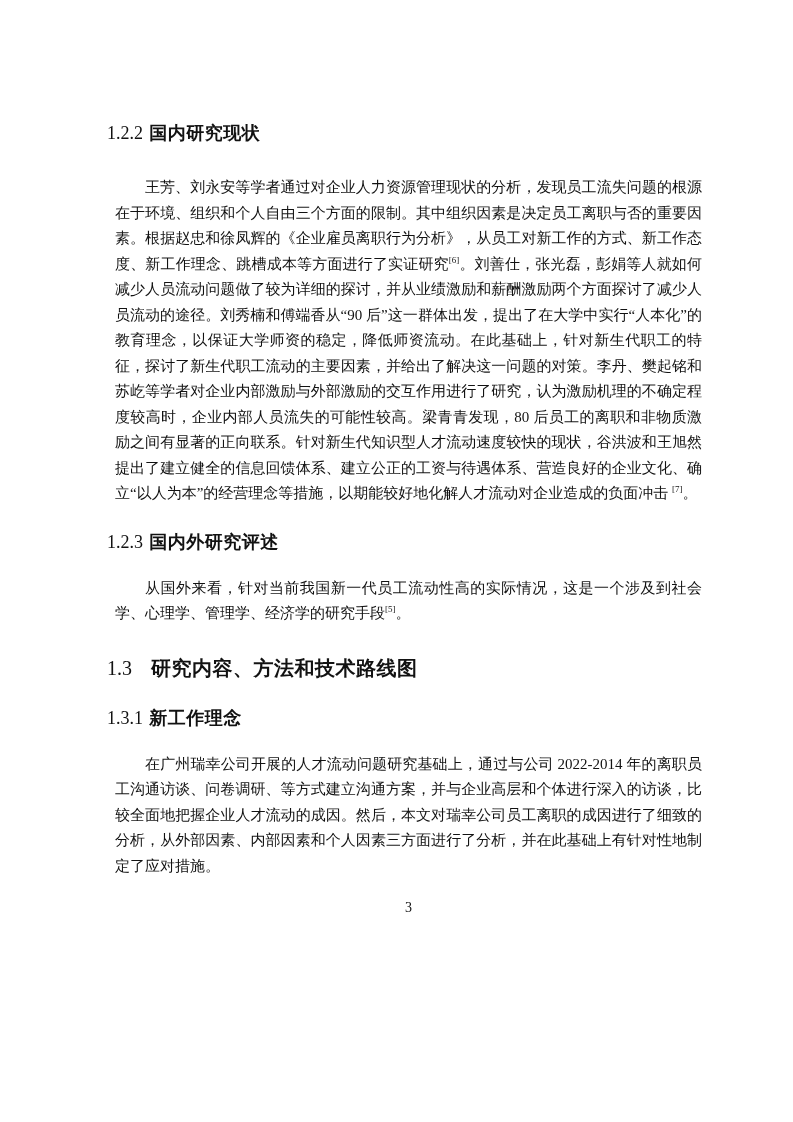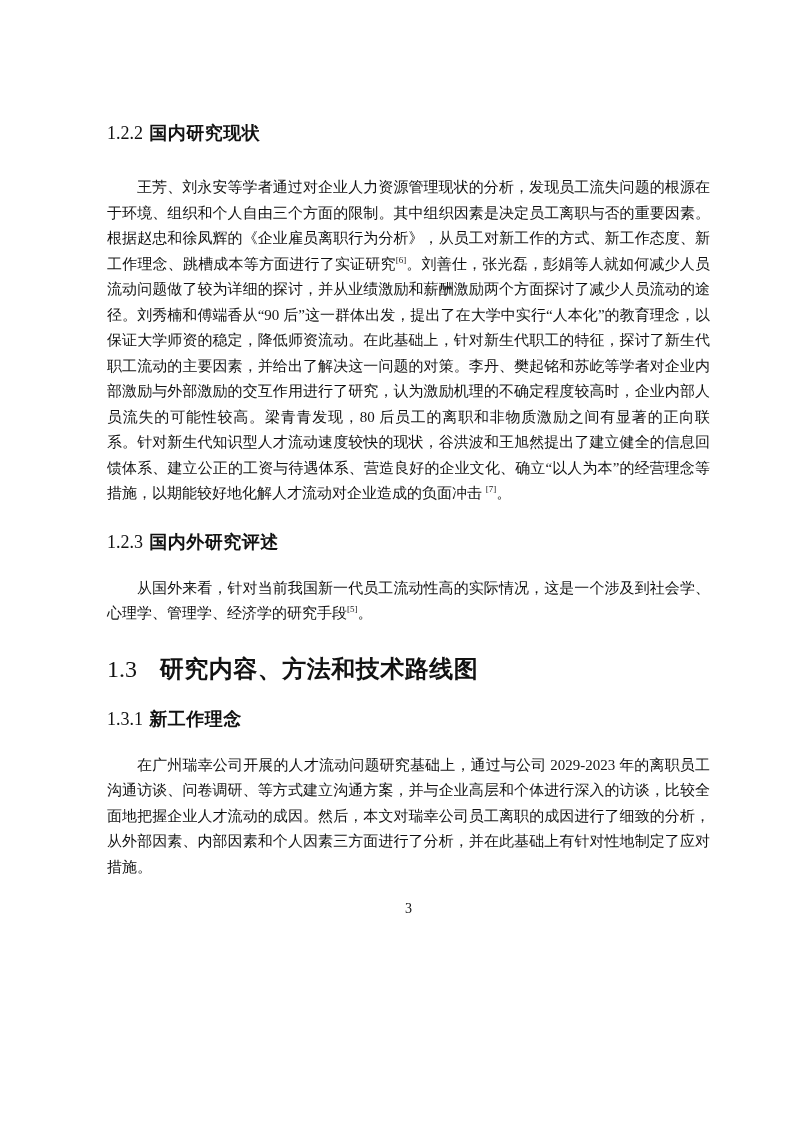--- a/index.html
+++ b/index.html
@@ -16,30 +16,30 @@
     box-sizing: border-box;
     padding: 121px 83px 0 107px;
     color: #121212;
     font-family: "Liberation Serif", "DejaVu Serif", serif;
   }
   .body-text {
     font-size: 15px;
     line-height: 25.5px;
     text-align: justify;
     text-indent: 2em;
-    margin: 0;
+    margin: 8px;
     word-break: break-all;
   }
   .h-sub {
     font-size: 18px;
     line-height: 24px;
     margin: 0;
   }
   .h-sec {
-    font-size: 24px;
+    font-size: 20px;
     line-height: 27px;
     margin: 0;
   }
   .h-num {
     font-family: "Liberation Serif", "DejaVu Serif", serif;
     font-weight: normal;
   }
   .h-sub .h-num { margin-right: 0.35em; }
   .h-sec .h-num { margin-right: 0.95em; }
   .h-title {
@@ -85,19 +85,19 @@
   <p class="body-text"><span>从国外来看，针对当前我国新一代员工流动性高的实际情况，这是一个涉及到社会学、心理学、管理学、经济学的研究手段</span><span class="ref">[5]</span><span>。</span></p>
 
   <h2 class="h-sec mt-h13 mb-after-h13">
     <span class="h-num">1.3</span><span class="h-title">研究内容、方法和技术路线图</span>
   </h2>
 
   <h3 class="h-sub mb-after-h131">
     <span class="h-num">1.3.1</span><span class="h-title">新工作理念</span>
   </h3>
 
-  <p class="body-text"><span>在广州瑞幸公司开展的人才流动问题研究基础上，通过与公司 2029-2023 年的离职员工沟通访谈、问卷调研、等方式建立沟通方案，并与企业高层和个体进行深入的访谈，比较全面地把握企业人才流动的成因。然后，本文对瑞幸公司员工离职的成因进行了细致的分析，从外部因素、内部因素和个人因素三方面进行了分析，并在此基础上有针对性地制定了应对措施。</span></p>
+  <p class="body-text"><span>在广州瑞幸公司开展的人才流动问题研究基础上，通过与公司 2022-2014 年的离职员工沟通访谈、问卷调研、等方式建立沟通方案，并与企业高层和个体进行深入的访谈，比较全面地把握企业人才流动的成因。然后，本文对瑞幸公司员工离职的成因进行了细致的分析，从外部因素、内部因素和个人因素三方面进行了分析，并在此基础上有针对性地制定了应对措施。</span></p>
 
   <div class="page-footer">
     <span>3</span>
   </div>
 
 </div>
 
 </body></html>

